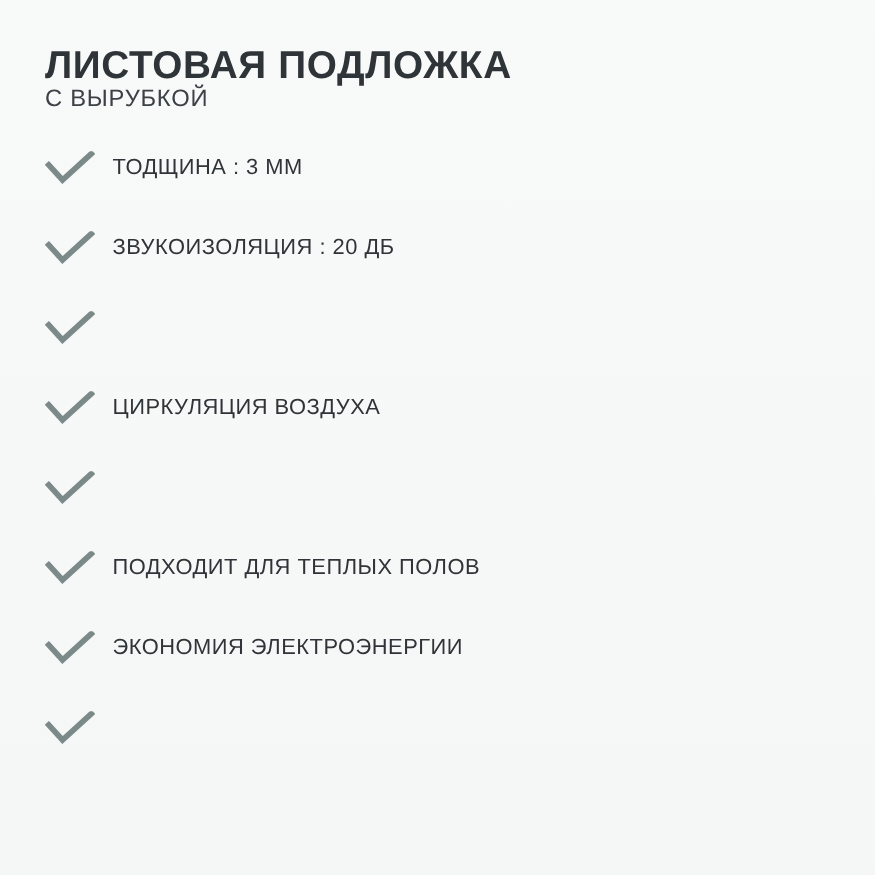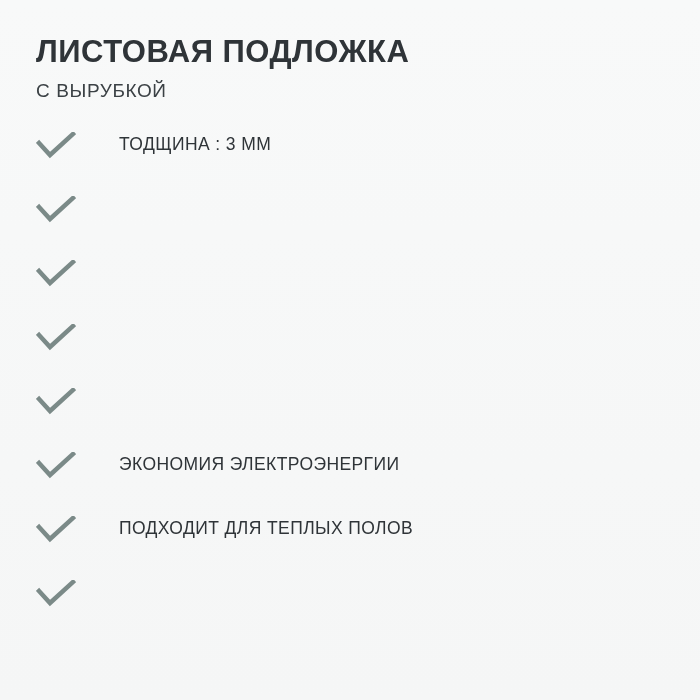--- a/index.html
+++ b/index.html
@@ -28,39 +28,38 @@
   .title-line {
     font-size: 31px;
     line-height: 35px;
     font-weight: 700;
     letter-spacing: 0.5px;
     color: #2f3438;
     text-transform: uppercase;
     white-space: nowrap;
   }
   .subtitle {
-    margin-top: 11px;
+    margin-top: 0;
     font-size: 19px;
     line-height: 22px;
     font-weight: 400;
     letter-spacing: 0.6px;
     color: #3b4145;
     text-transform: uppercase;
   }
   .features {
     margin-top: 28px;
     display: flex;
     flex-direction: column;
   }
   .feature {
     display: flex;
     align-items: flex-start;
     min-height: 46px;
     margin-bottom: 18px;
-    gap: 29px;
   }
   .feature:last-child {
     margin-bottom: 0;
   }
   .check {
     flex: 0 0 auto;
     width: 40px;
     height: 28px;
     margin-right: 14px;
     position: relative;
@@ -99,66 +98,68 @@
       </span>
       <span class="feature-text">ТОДЩИНА : 3 ММ</span>
     </div>
 
     <div class="feature">
       <span class="check">
         <svg width="40" height="28" viewBox="0 0 40 28" aria-hidden="true">
           <path d="M3 11 L14 23 L37 2" fill="none" stroke="#7b8a88" stroke-width="4.5" stroke-linecap="square"></path>
         </svg>
       </span>
+      <span class="feature-text">ЗВУКОИЗОЛЯЦИЯ : 20 ДБ</span>
     </div>
 
     <div class="feature">
       <span class="check">
         <svg width="40" height="28" viewBox="0 0 40 28" aria-hidden="true">
           <path d="M3 11 L14 23 L37 2" fill="none" stroke="#7b8a88" stroke-width="4.5" stroke-linecap="square"></path>
         </svg>
       </span>
     </div>
 
     <div class="feature">
       <span class="check">
         <svg width="40" height="28" viewBox="0 0 40 28" aria-hidden="true">
           <path d="M3 11 L14 23 L37 2" fill="none" stroke="#7b8a88" stroke-width="4.5" stroke-linecap="square"></path>
         </svg>
       </span>
+      <span class="feature-text">ЦИРКУЛЯЦИЯ ВОЗДУХА</span>
     </div>
 
     <div class="feature">
       <span class="check">
         <svg width="40" height="28" viewBox="0 0 40 28" aria-hidden="true">
           <path d="M3 11 L14 23 L37 2" fill="none" stroke="#7b8a88" stroke-width="4.5" stroke-linecap="square"></path>
         </svg>
       </span>
+    </div>
+
+    <div class="feature">
+      <span class="check">
+        <svg width="40" height="28" viewBox="0 0 40 28" aria-hidden="true">
+          <path d="M3 11 L14 23 L37 2" fill="none" stroke="#7b8a88" stroke-width="4.5" stroke-linecap="square"></path>
+        </svg>
+      </span>
+      <span class="feature-text">ПОДХОДИТ ДЛЯ ТЕПЛЫХ ПОЛОВ</span>
     </div>
 
     <div class="feature">
       <span class="check">
         <svg width="40" height="28" viewBox="0 0 40 28" aria-hidden="true">
           <path d="M3 11 L14 23 L37 2" fill="none" stroke="#7b8a88" stroke-width="4.5" stroke-linecap="square"></path>
         </svg>
       </span>
       <span class="feature-text">ЭКОНОМИЯ ЭЛЕКТРОЭНЕРГИИ</span>
     </div>
 
     <div class="feature">
       <span class="check">
         <svg width="40" height="28" viewBox="0 0 40 28" aria-hidden="true">
           <path d="M3 11 L14 23 L37 2" fill="none" stroke="#7b8a88" stroke-width="4.5" stroke-linecap="square"></path>
         </svg>
       </span>
-      <span class="feature-text">ПОДХОДИТ ДЛЯ ТЕПЛЫХ ПОЛОВ</span>
-    </div>
-
-    <div class="feature">
-      <span class="check">
-        <svg width="40" height="28" viewBox="0 0 40 28" aria-hidden="true">
-          <path d="M3 11 L14 23 L37 2" fill="none" stroke="#7b8a88" stroke-width="4.5" stroke-linecap="square"></path>
-        </svg>
-      </span>
     </div>
 
   </div>
 </div>
 
 </body></html>

